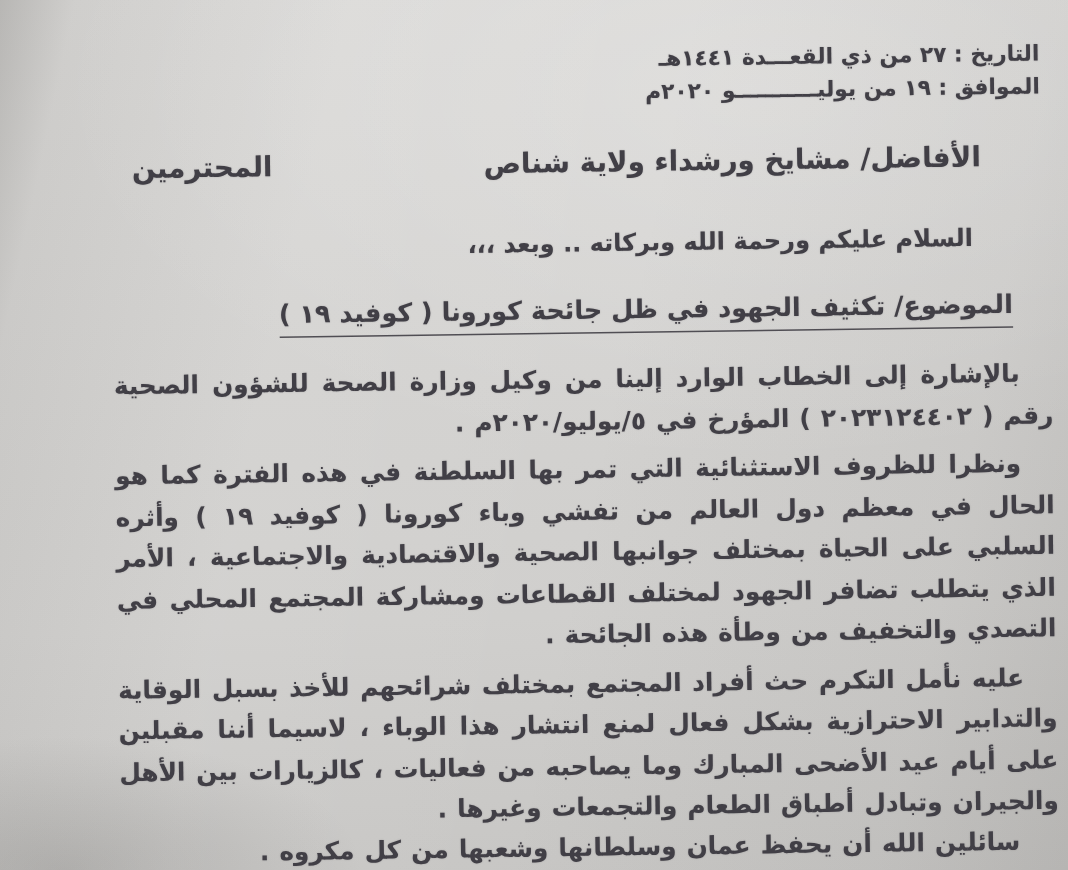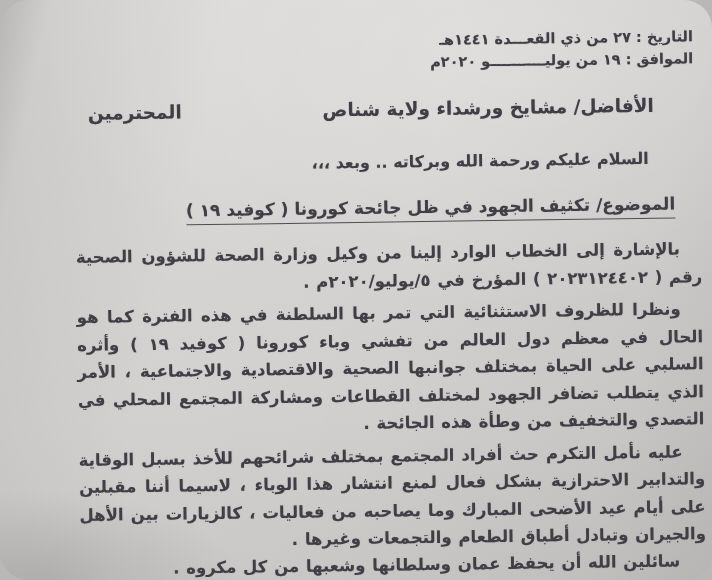--- a/index.html
+++ b/index.html
@@ -18,21 +18,20 @@
     width: 712px;
     height: 580px;
     overflow: hidden;
     background:
       radial-gradient(40% 22% at 6% 100%, rgba(90,88,85,0.22) 0%, rgba(90,88,85,0) 70%),
       radial-gradient(120% 80% at 70% 10%, rgba(255,255,255,0.20) 0%, rgba(255,255,255,0) 55%),
       linear-gradient(102deg, rgba(98,96,93,0.28) 0%, rgba(98,96,93,0.08) 6%,
                       rgba(255,255,255,0.05) 28%, rgba(255,255,255,0) 55%,
                       rgba(98,96,93,0.07) 85%, rgba(98,96,93,0.17) 100%),
       linear-gradient(178deg, #d9d8d6 0%, #d4d3d1 35%, #d0cfcd 70%, #c7c6c4 100%);
-    border-radius: 28px;
   }
 
   
   .sheet {
     position: absolute;
     inset: 0;
     transform: rotate(-0.8deg);
     transform-origin: 50% 45%;
     color: #413f46;
     font-weight: 700;

